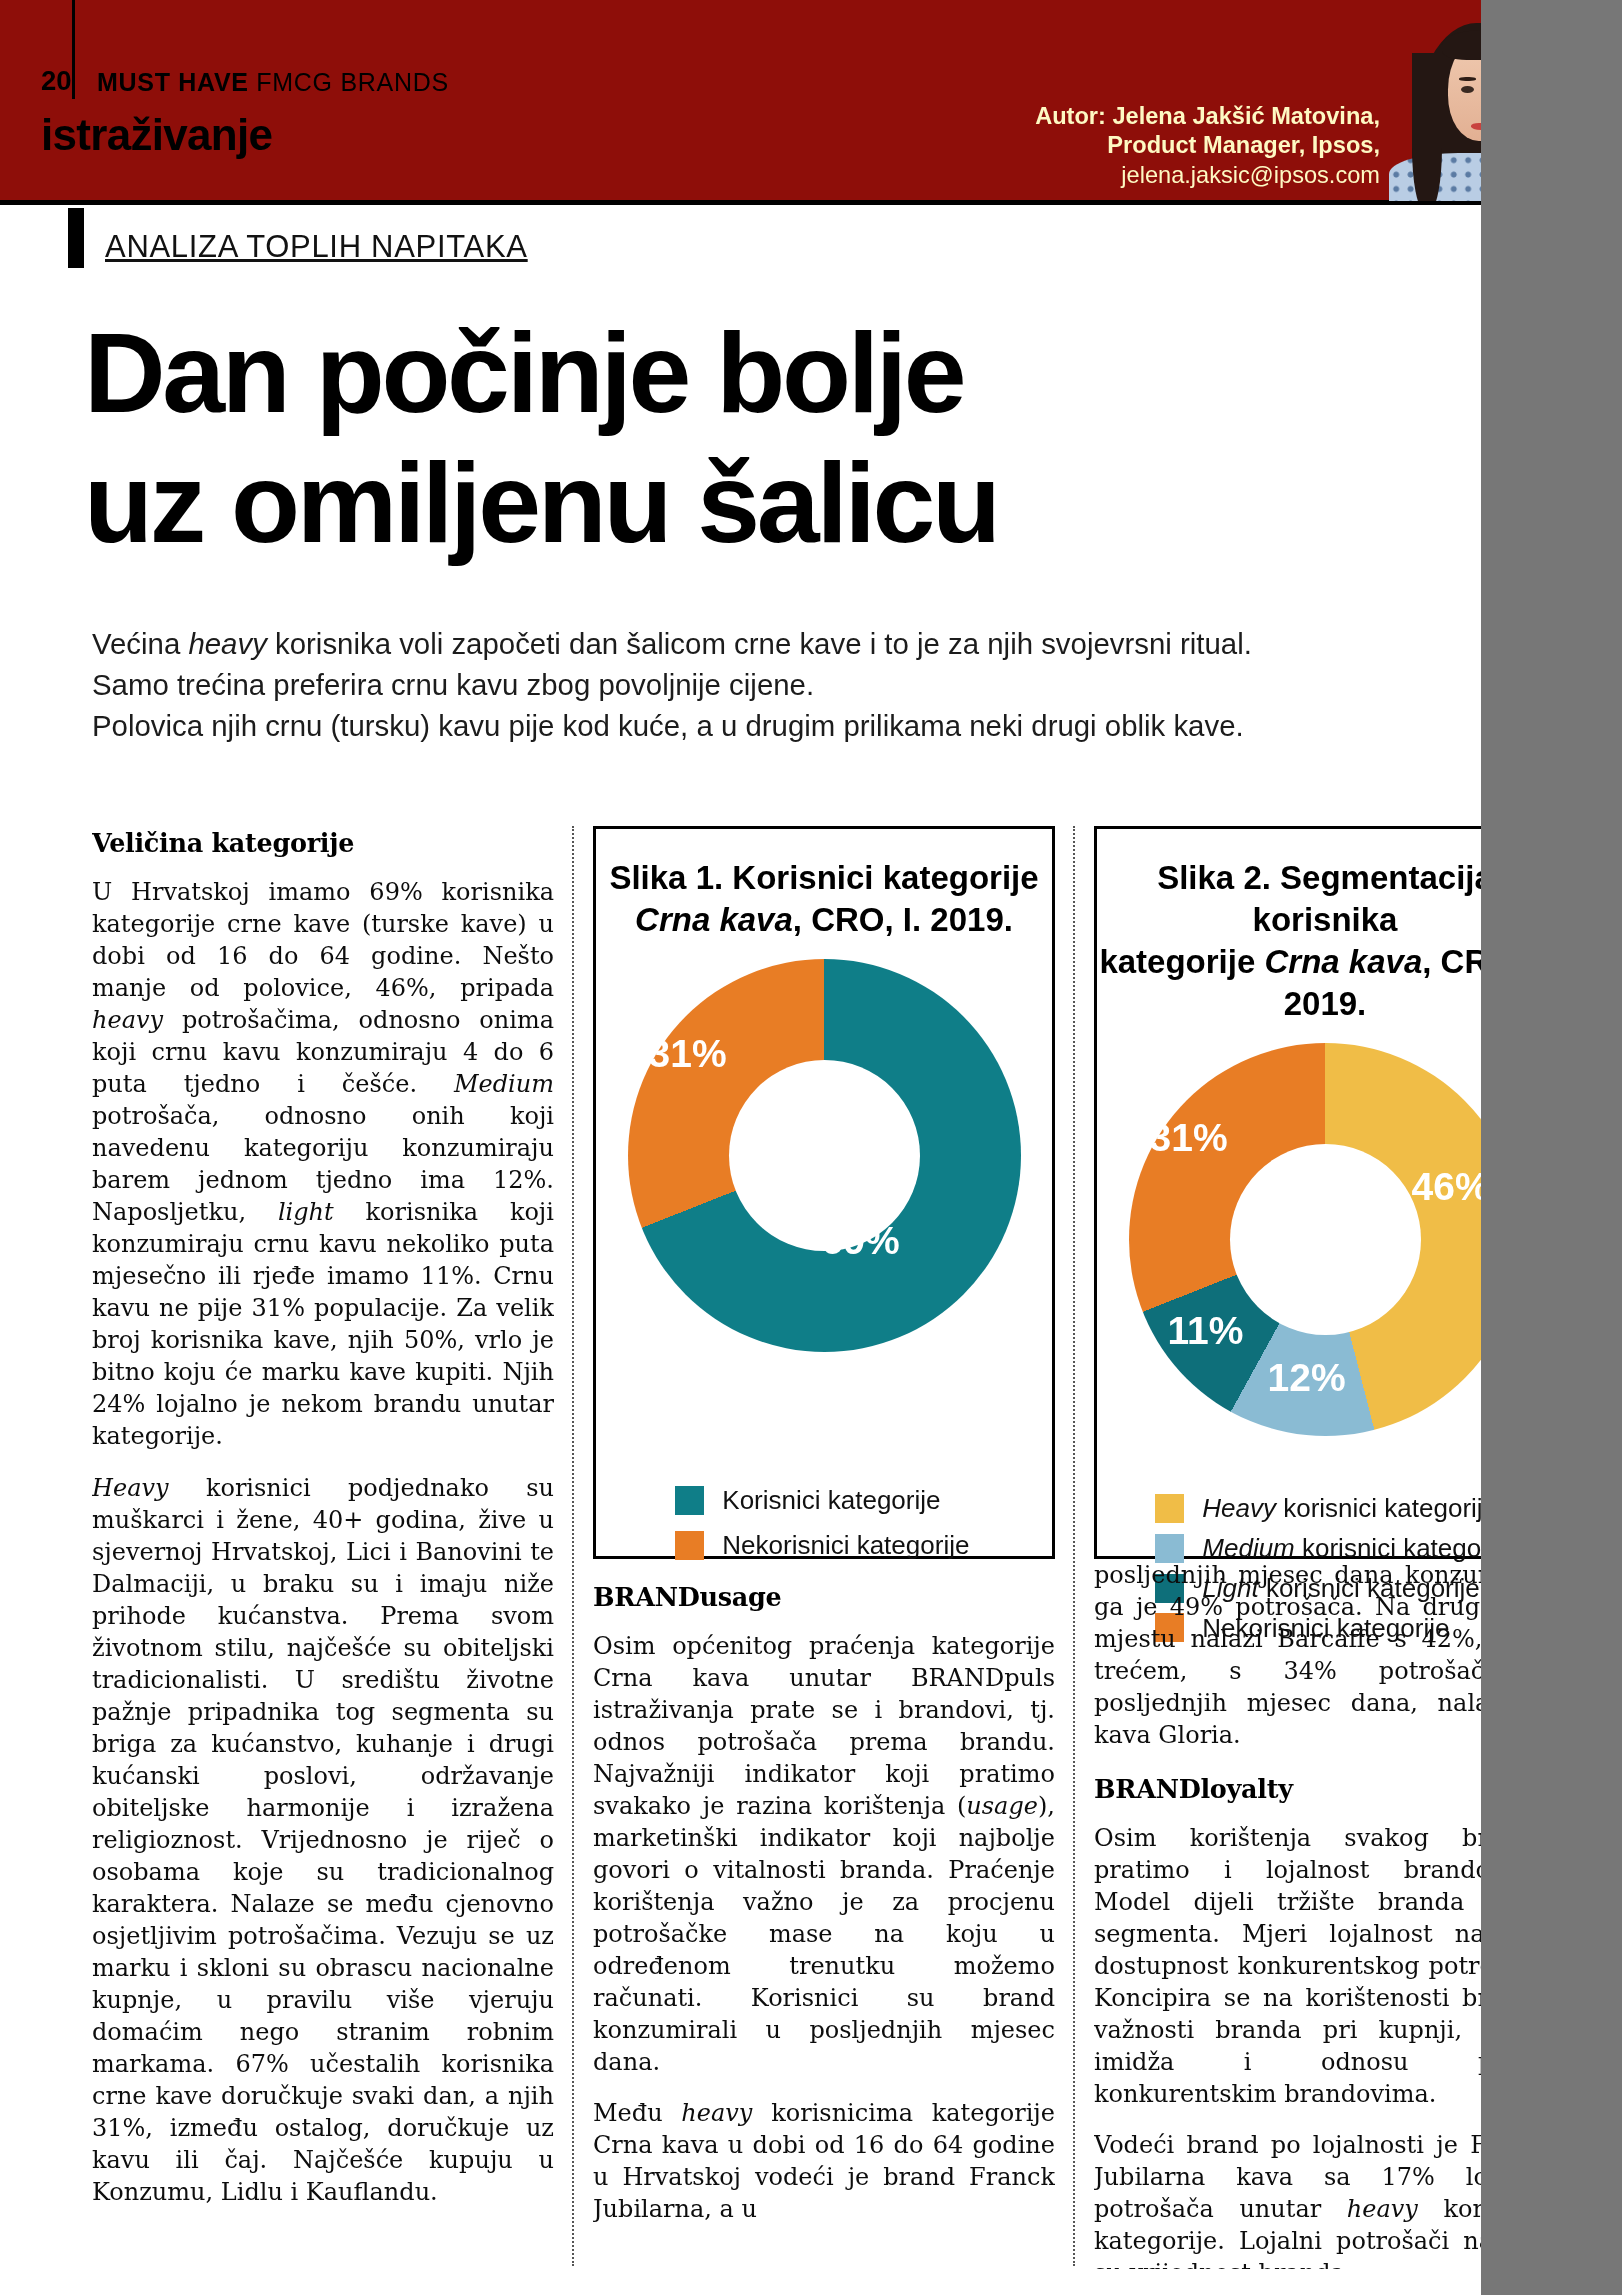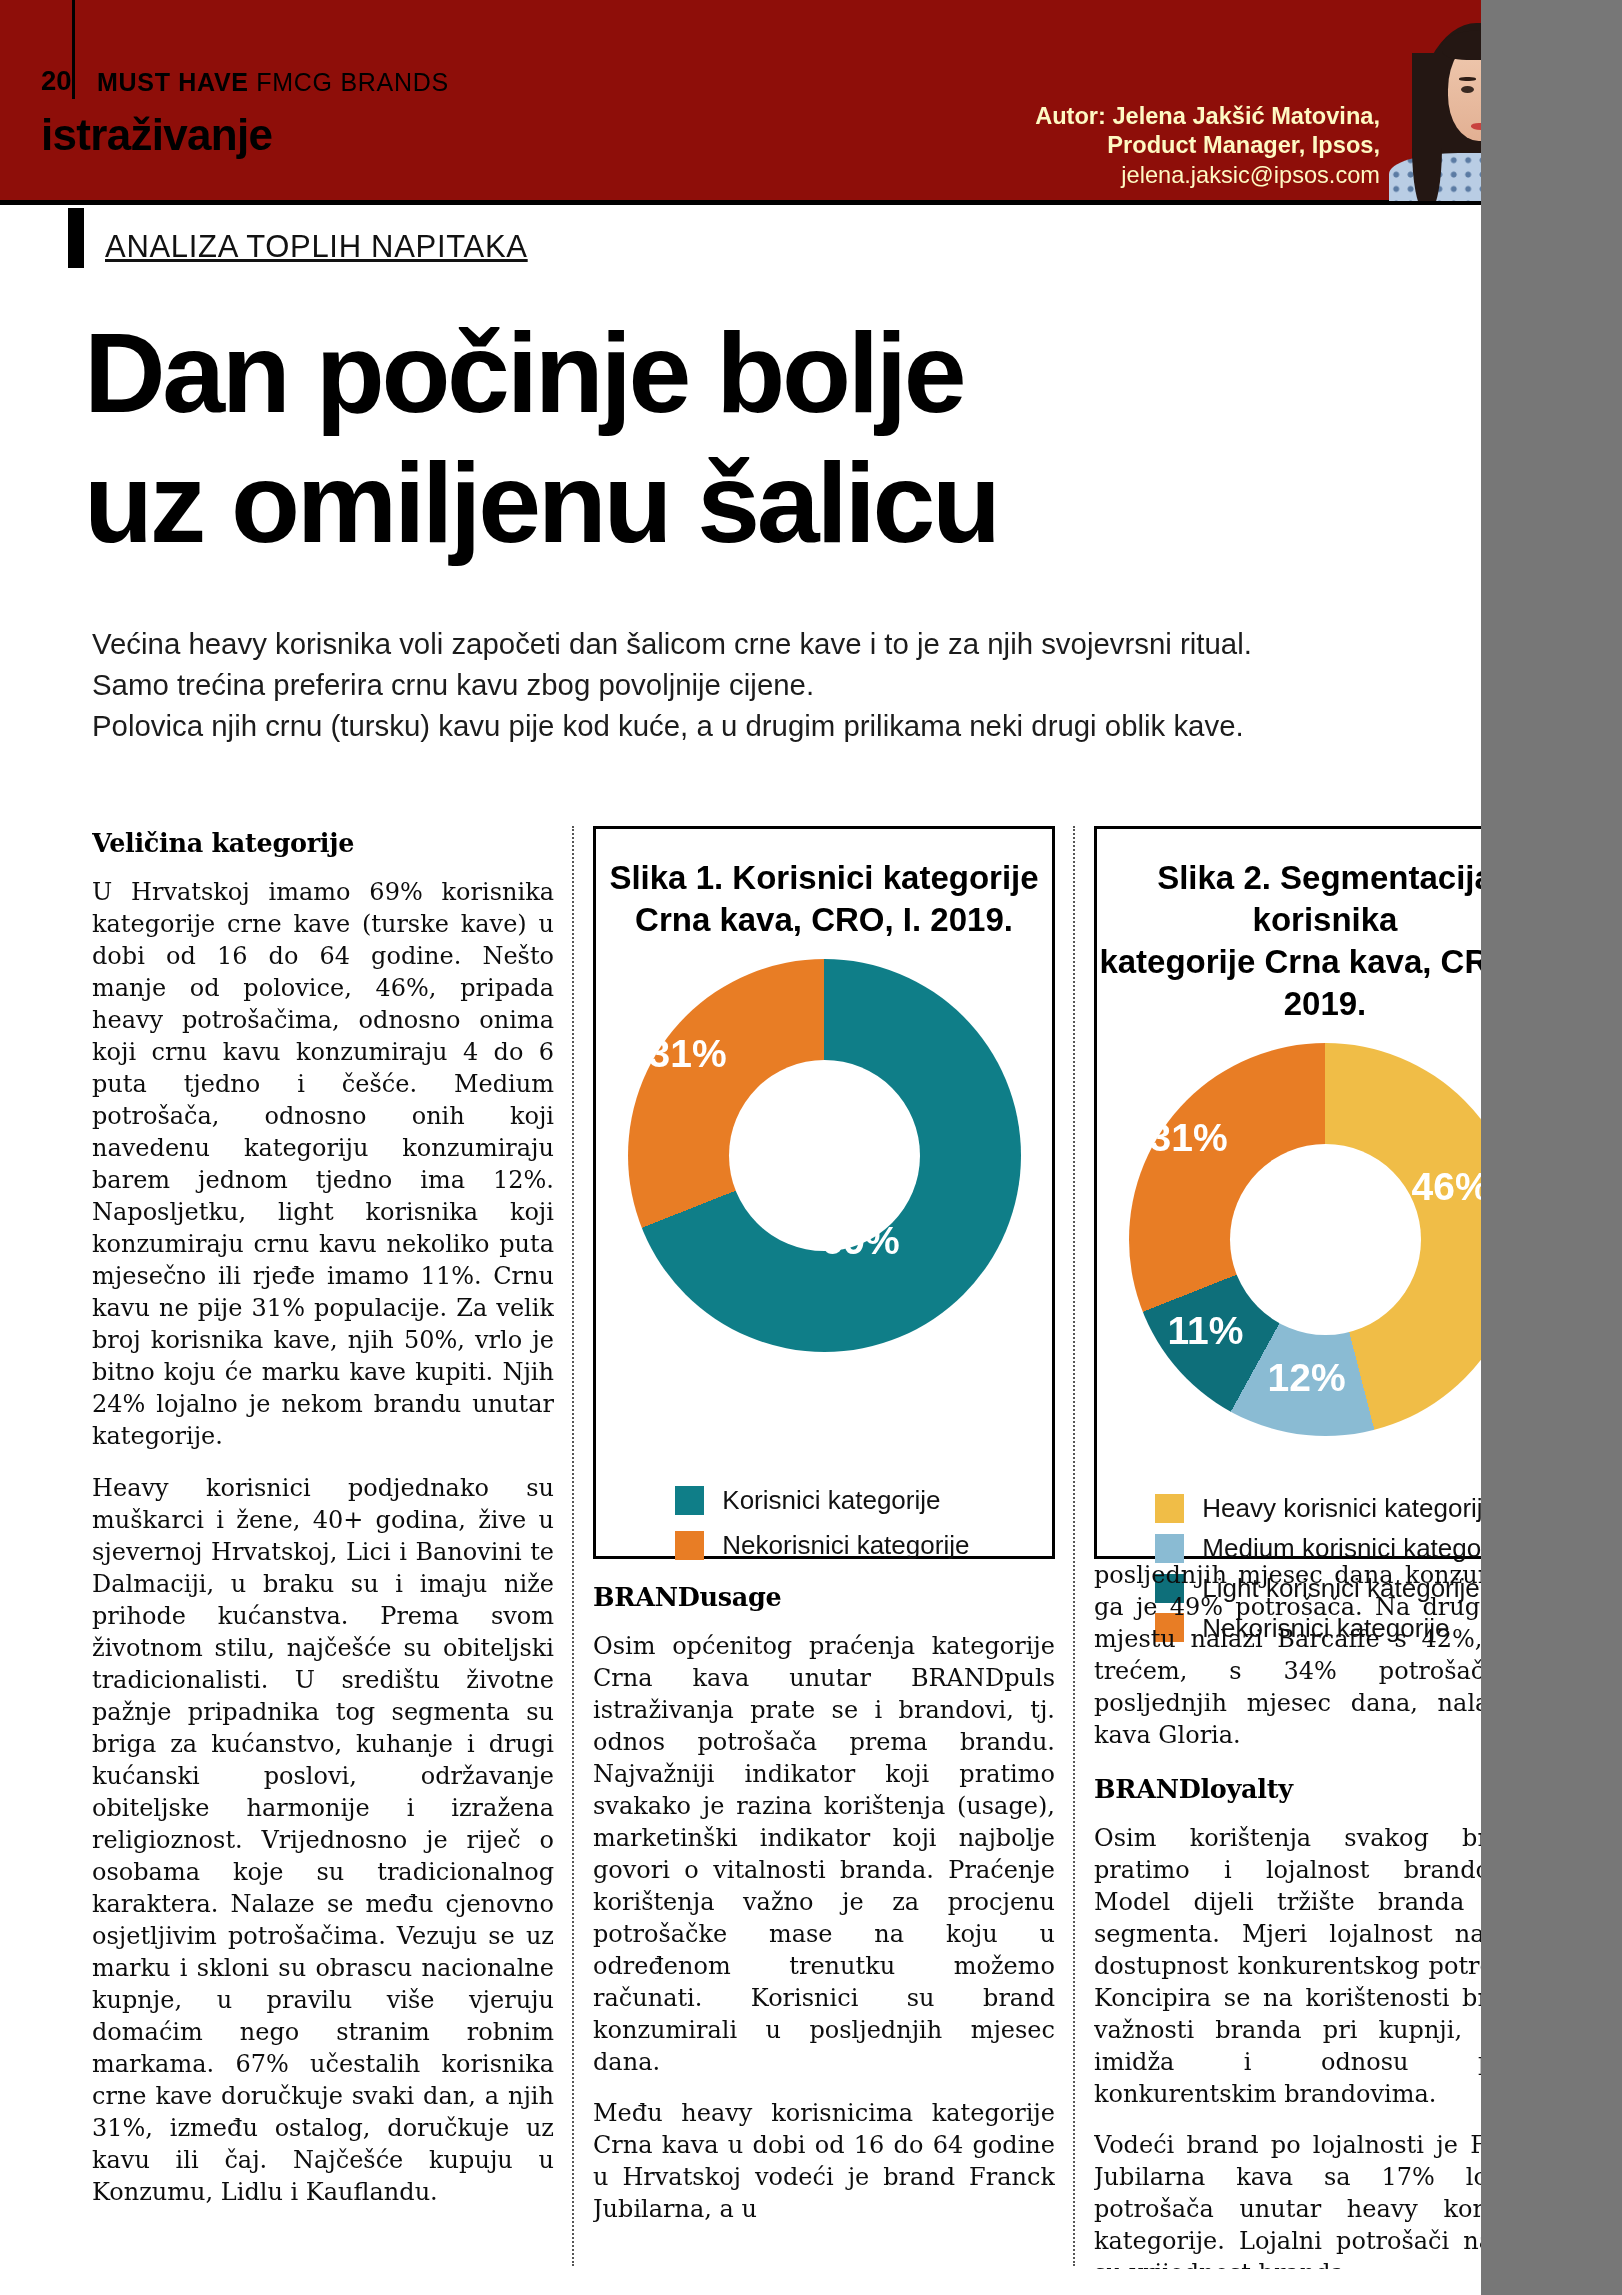--- a/index.html
+++ b/index.html
@@ -1,18 +1,18 @@
 <!DOCTYPE html>
 <html style="font-size:10.5px"><head>
 <meta charset="utf-8">
 <style>
   html,body{margin:0;padding:0;background:#777;}
   .page{position:relative;width:1481px;height:2295px;background:#ffffff;overflow:hidden;
         font-family:"Liberation Sans","DejaVu Sans",sans-serif;color:#111;}
-  .it{}
+  .it{font-style:italic;}
 
   
   .masthead{position:absolute;left:0;top:0;width:1623px;height:200px;background:#8e0e09;border-bottom:5.2px solid #000;}
   .mh-pagenum{position:absolute;left:41px;top:65px;font-size:27.5px;font-weight:700;color:#000;}
   .mh-divider{position:absolute;left:72px;top:0;width:2.6px;height:99px;background:#000;}
   .mh-brand{position:absolute;left:97px;top:68px;font-size:25px;letter-spacing:0.7px;color:#000;}
   .mh-brand .b{font-weight:700;}
   .mh-section{position:absolute;left:41px;top:110px;font-size:44px;font-weight:700;color:#000;letter-spacing:-0.7px;}
   .mh-author{position:absolute;right:243px;top:102px;width:589px;text-align:right;color:#fef9c3;line-height:29.4px;font-size:23.6px;}
   .mh-author .b{font-weight:700;}

